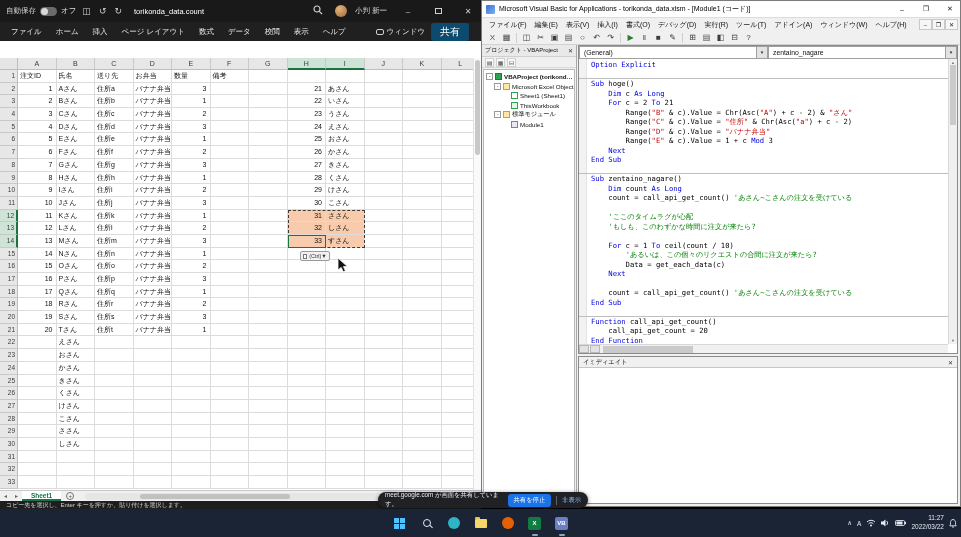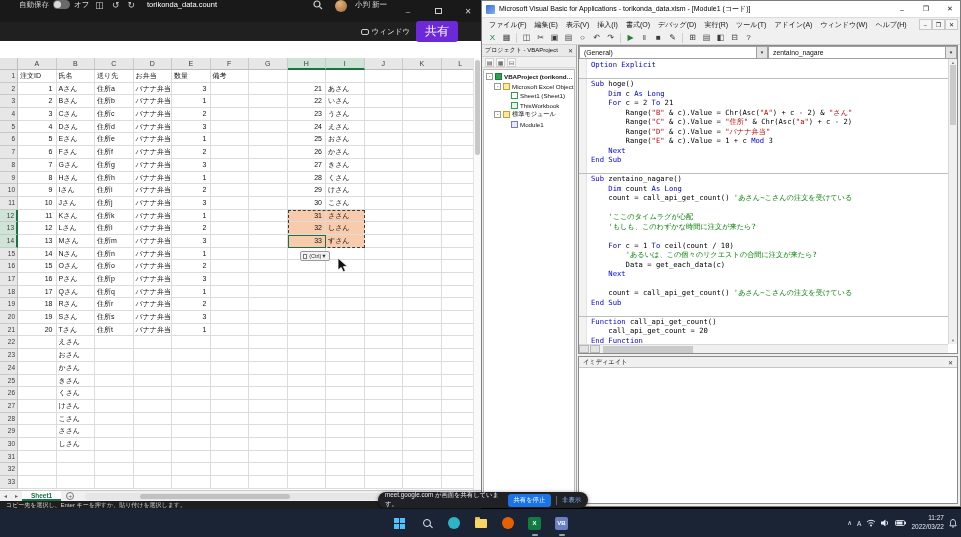--- a/index.html
+++ b/index.html
@@ -2,35 +2,35 @@
 <html><head>
 <meta charset="utf-8">
 <style>
   *{margin:0;padding:0;box-sizing:border-box}
   html,body{width:961px;height:537px;overflow:hidden;background:#000;
     font-family:"Liberation Sans",sans-serif;-webkit-font-smoothing:antialiased}
   #screen{position:absolute;inset:0;width:961px;height:537px}
 
   
   #excel-window{position:absolute;left:0;top:0;width:481px;height:509px;background:#fff;overflow:hidden}
-  .xl-titlebar{position:absolute;left:0;top:0;width:100%;height:22px;background:#191919;display:flex;color:#d8d8d8;font-size:7.5px;padding-left:19px;gap:4px}
+  .xl-titlebar{position:absolute;left:0;top:0;width:100%;height:22px;background:#191919;display:flex;align-items:center;color:#d8d8d8;font-size:7.5px;padding-left:6px;gap:4px}
   .toggle-pill{width:17px;height:9px;border-radius:5px;background:#6a6a6a;position:relative;flex:0 0 auto}
   .toggle-pill::after{content:"";position:absolute;left:1px;top:1px;width:7px;height:7px;border-radius:50%;background:#d9d9d9}
   .tb-glyph{font-size:9px;color:#cfcfcf;padding:0 2px}
   .xl-filename{color:#fff;font-size:7.5px;margin-left:6px;white-space:nowrap}
   .xl-search{margin-left:auto}
   .avatar{width:12px;height:12px;border-radius:50%;background:radial-gradient(circle at 35% 30%,#e8b27a,#9a6a3e);margin-left:8px}
   .xl-user{margin:0 4px;white-space:nowrap}
   .cap-btn{width:26px;height:22px;display:flex;align-items:center;justify-content:center;color:#cfcfcf;font-size:8px}
   .cap-max-shape{width:7px;height:6px;border:1px solid #cfcfcf}
   .xl-tabs{position:absolute;left:0;top:22px;width:100%;height:19px;background:#202020;display:flex;align-items:center;color:#e6e6e6;font-size:7.5px;padding-left:4px}
   .xl-tab{padding:0 7px;white-space:nowrap}
   .comments-btn{margin-left:auto;display:flex;align-items:center;gap:3px;color:#e6e6e6;padding:0 6px}
   .bubble-icon{width:8px;height:6px;border:1px solid #cfcfcf;border-radius:2px}
-  .share-btn{background:#6d28d9;color:#fff;border-radius:3px;padding:2px 9px;margin-right:23px;font-size:12px}
+  .share-btn{background:#0c4a6e;color:#fff;border-radius:3px;padding:2px 9px;margin-right:12px;font-size:10px}
   .xl-formulabar{position:absolute;left:0;top:41px;width:100%;height:17px;background:#1b1b1b;border-top:1px solid #333;border-bottom:1px solid #333;display:flex;align-items:center;font-size:7.5px;color:#e8e8e8}
   .name-box{width:58px;height:100%;display:flex;align-items:center;padding-left:6px;border-right:1px solid #3a3a3a;gap:12px}
   .nb-chev{color:#9a9a9a;font-size:6px}
   .fx-label{font-style:italic;color:#bdbdbd;padding:0 7px;border-right:1px solid #3a3a3a}
   .formula-value{padding-left:6px}
   .fb-chev{margin-left:auto;margin-right:5px;color:#9a9a9a;font-size:6px}
 
   
   #sheet-area{position:absolute;left:0;top:58px;width:481px;height:432px;background:#fff;overflow:hidden}
   .xl-hdr-row{display:flex;height:12px}
@@ -159,20 +159,31 @@
       <span class="avatar"></span>
       <span class="xl-user">小判 新一</span>
       <span class="cap-btn">–</span>
       <span class="cap-btn">
           <span class="cap-max-shape"></span>
         </span>
       <span class="cap-btn">✕</span>
     </div>
 
     <div class="xl-tabs">
+      <span id="ribbon-tabs" style="display:flex">
+          <span class="xl-tab">ファイル</span>
+          <span class="xl-tab">ホーム</span>
+          <span class="xl-tab">挿入</span>
+          <span class="xl-tab">ページ レイアウト</span>
+          <span class="xl-tab">数式</span>
+          <span class="xl-tab">データ</span>
+          <span class="xl-tab">校閲</span>
+          <span class="xl-tab">表示</span>
+          <span class="xl-tab">ヘルプ</span>
+        </span>
       <span class="comments-btn">
         <span class="bubble-icon"></span>
         <span>ウィンドウ</span>
       </span>
       <span class="share-btn">共有</span>
     </div>
 
 
     <div id="sheet-area">
       <div id="sheet-grid">

